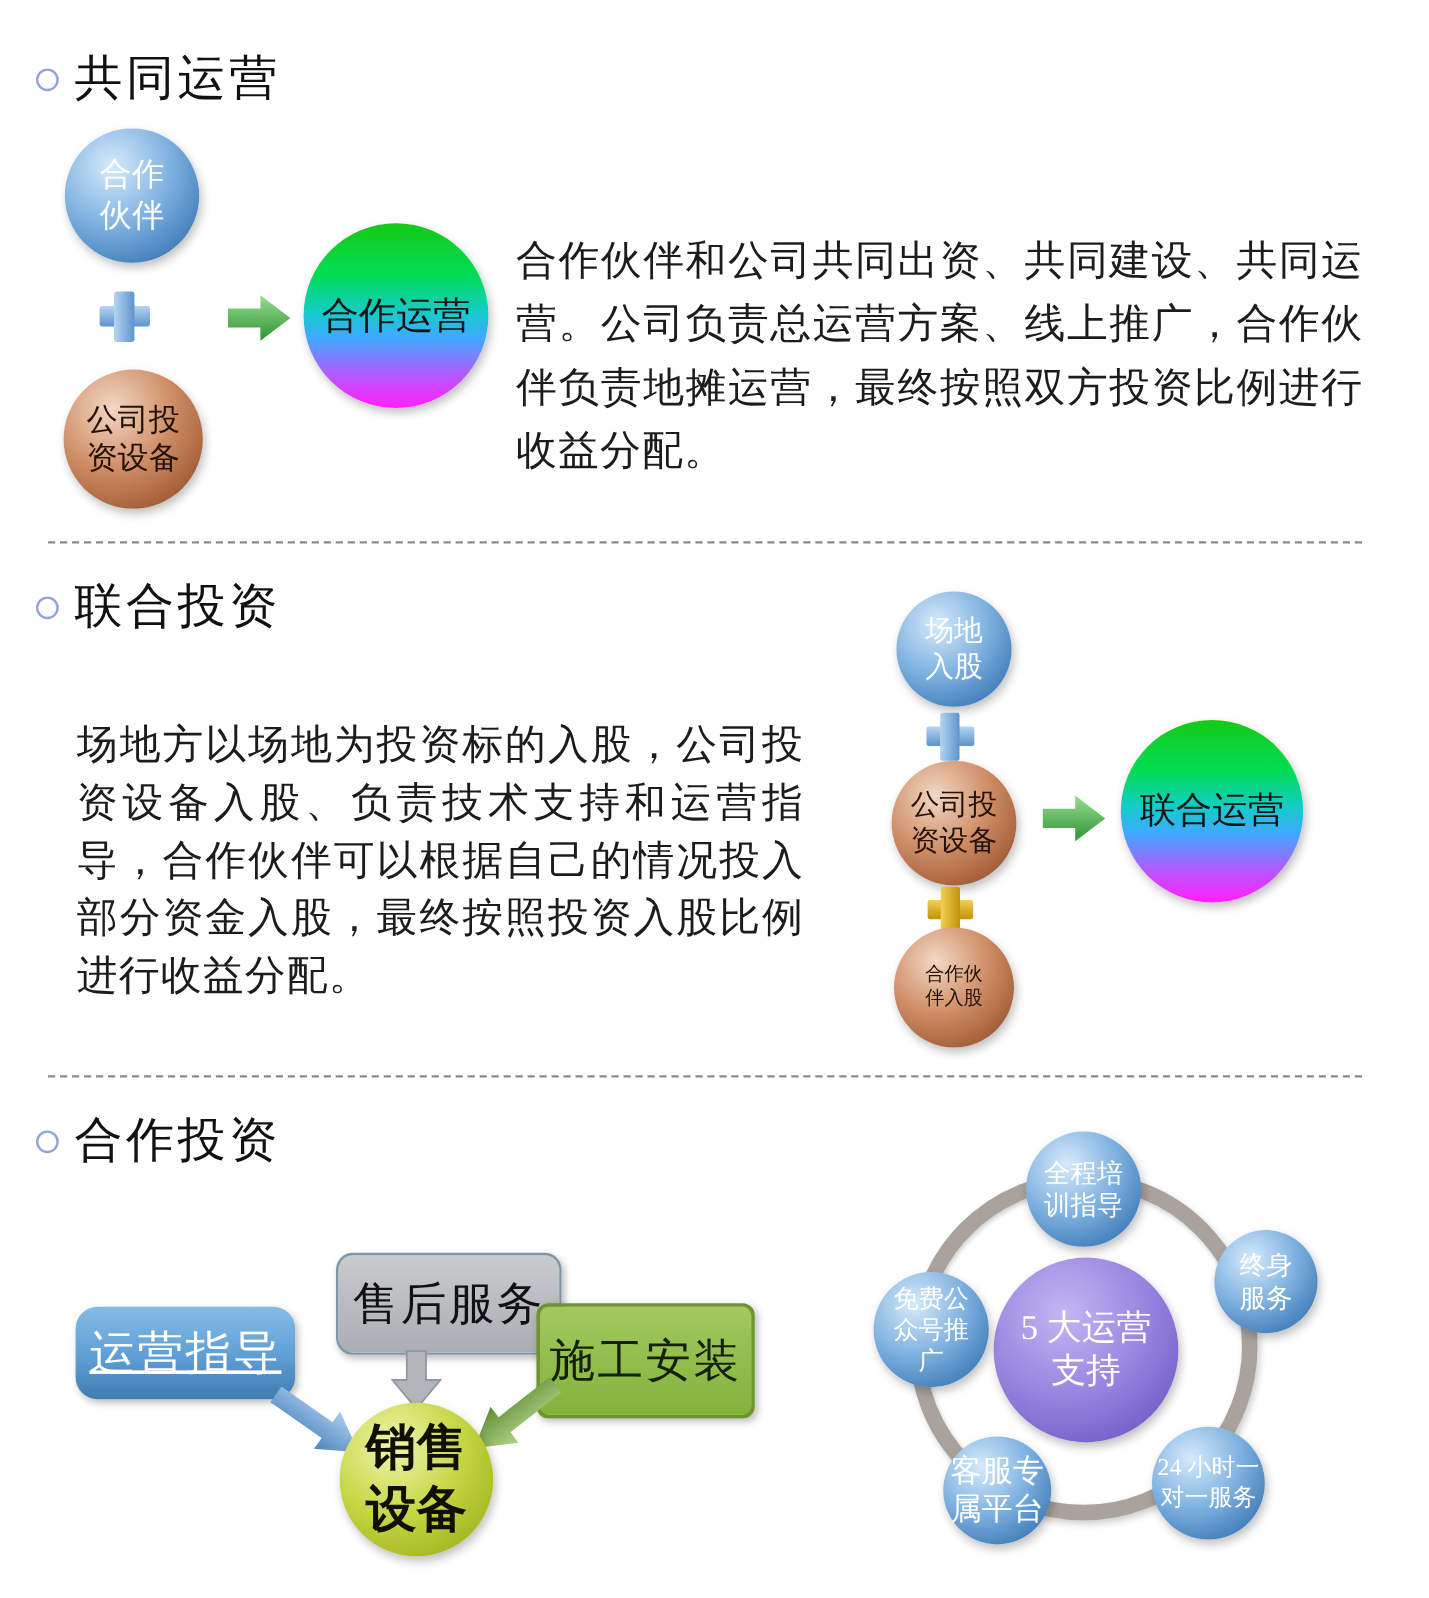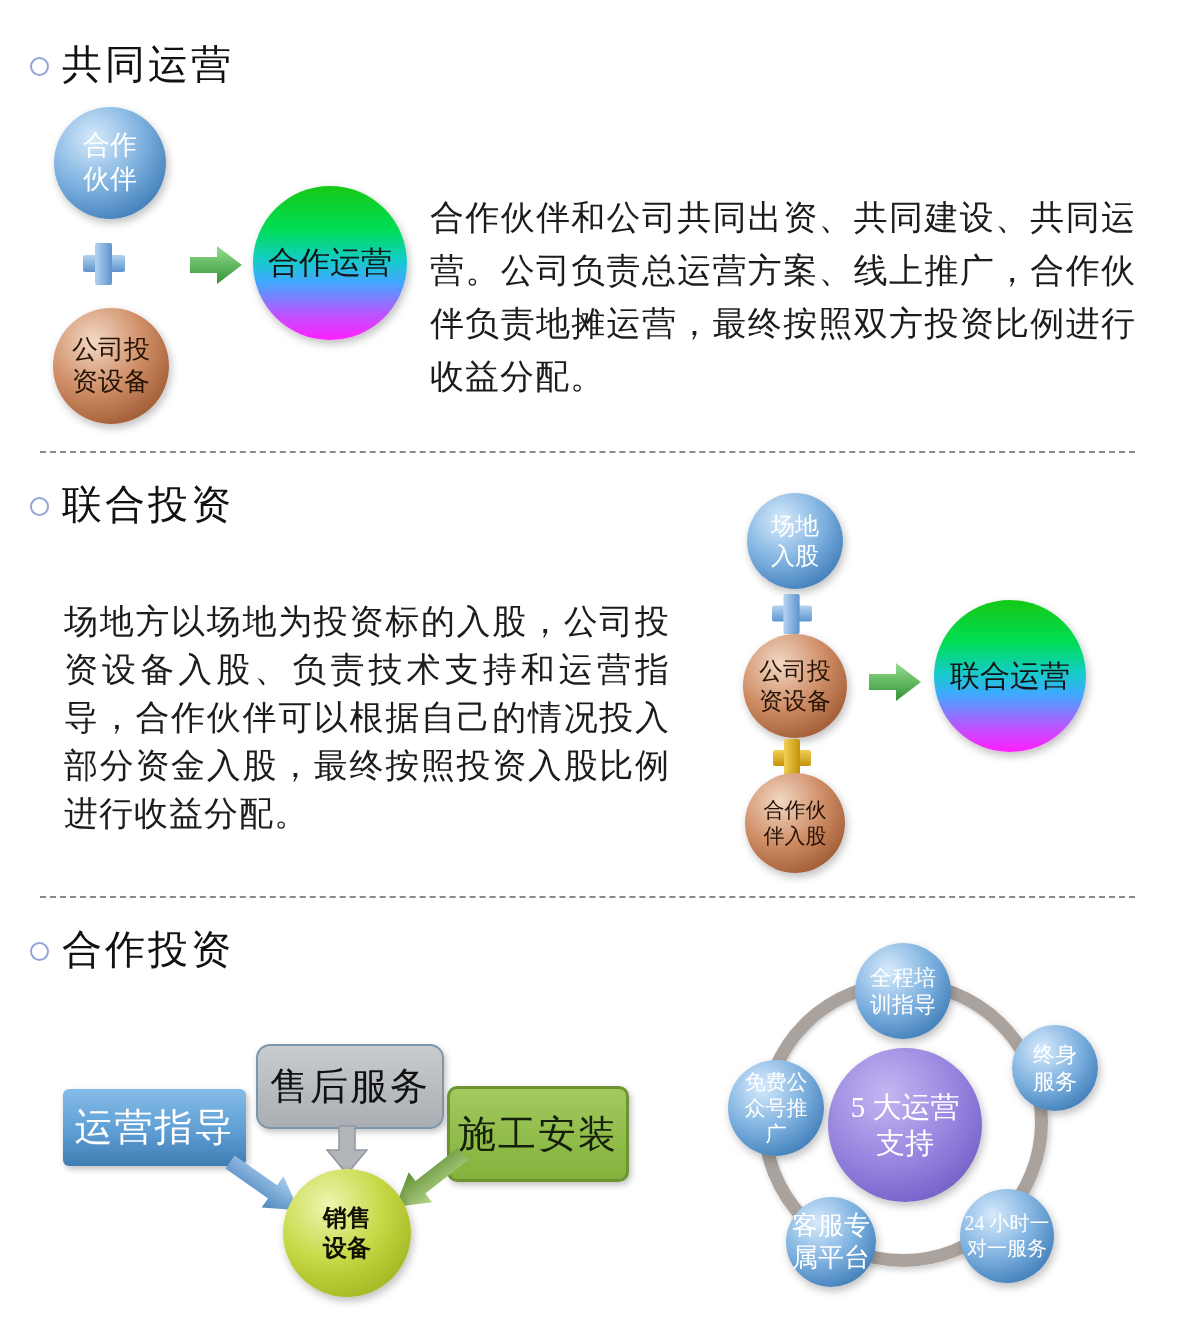--- a/index.html
+++ b/index.html
@@ -34,22 +34,22 @@
   .plus{position:absolute;}
   .plus .ph,.plus .pv{position:absolute;border-radius:2px;}
   .plus-blue .ph{left:0;top:12px;width:42px;height:17px;background:linear-gradient(180deg,#b4d4f0,#5e94cc);}
   .plus-blue .pv{left:12px;top:0;width:17px;height:42px;background:linear-gradient(90deg,#b4d4f0,#5e94cc);}
   .plus-gold .ph{left:0;top:11px;width:38px;height:16px;background:linear-gradient(180deg,#f2cf56,#c4930a);}
   .plus-gold .pv{left:11px;top:0;width:16px;height:38px;background:linear-gradient(90deg,#f2cf56,#c4930a);}
   .rect-label{
     position:absolute;display:flex;align-items:center;justify-content:center;
     text-align:center;font-size:38px;letter-spacing:2px;
   }
-  .rect-blue{background:linear-gradient(180deg,#85bce8 0%,#5e9ed4 55%,#3f7cb2 100%);color:#ffffff;border-radius:6px;box-shadow:2px 3px 6px rgba(0,0,0,0.25);}
-  .rect-gray{background:linear-gradient(180deg,#c8cccf 0%,#aaaeb2 100%);color:#111;border:2px solid #7d97a8;border-radius:14px;box-shadow:2px 3px 6px rgba(0,0,0,0.25);}
+  .rect-blue{background:linear-gradient(180deg,#85bce8 0%,#5e9ed4 55%,#3f7cb2 100%);color:#ffffff;border-radius:18px;box-shadow:2px 3px 6px rgba(0,0,0,0.25);text-decoration:underline;}
+  .rect-gray{background:linear-gradient(180deg,#c8cccf 0%,#aaaeb2 100%);color:#111;border:2px solid #7d97a8;border-radius:14px;box-shadow:2px 3px 6px rgba(0,0,0,0.25);margin-left:24px;}
   .rect-green{background:linear-gradient(180deg,#a2c95e 0%,#83b23c 100%);color:#15200a;border:3px solid #6d9430;border-radius:10px;box-shadow:2px 3px 6px rgba(0,0,0,0.25);}
   .ring{
     position:absolute;border-radius:50%;border:13px solid #aaa29c;
     box-shadow:inset 1px 2px 4px rgba(0,0,0,0.2), 2px 3px 6px rgba(0,0,0,0.2);
   }
   svg.arrow{position:absolute;overflow:visible;}
 </style>
 </head>
 <body>
 
@@ -108,21 +108,21 @@
   <span class="label" style="font-size:24px;">公司投
 资设备</span>
 </div>
 
 <div class="plus plus-gold" style="left:773px;top:739px;width:38px;height:38px;">
   <div class="ph"></div>
     <div class="pv"></div>
 </div>
 
 <div class="sphere sphere-brown" style="left:745px;top:773px;width:100px;height:100px;">
-  <span class="label" style="font-size:21px;">合作伙
+  <span class="label" style="font-size:16px;">合作伙
 伴入股</span>
 </div>
 
 <svg class="arrow" style="left:869px;top:658px;" width="52" height="48" viewBox="0 0 52 48">
   <defs>
       <linearGradient id="ag2" x1="0" y1="0" x2="0" y2="1">
     <stop offset="0" stop-color="#97dd8f"></stop>
         <stop offset="1" stop-color="#2f9434"></stop>
   </linearGradient>
     </defs>
@@ -168,21 +168,21 @@
   <defs>
       <linearGradient id="ag4" x1="0" y1="0" x2="0" y2="1">
     <stop offset="0" stop-color="#b4d48a"></stop>
         <stop offset="1" stop-color="#5f8f33"></stop>
   </linearGradient>
     </defs>
   <polygon points="0,14 54,14 54,3 86,22 54,41 54,30 0,30" fill="url(#ag4)"></polygon>
 </svg>
 
 <div class="sphere sphere-yellowgreen" style="left:283px;top:1169px;width:128px;height:128px;z-index:3;">
-  <span class="label" style="font-size:24px;">销售
+  <span class="label" style="font-size:42px;">销售
 设备</span>
 </div>
 
 <div class="ring" style="left:758px;top:977px;width:264px;height:264px;"></div>
 
 <div class="sphere sphere-purple" style="left:828px;top:1048px;width:154px;height:154px;z-index:2;">
   <span class="label" style="font-size:29px;">5 大运营
 支持</span>
 </div>
 

